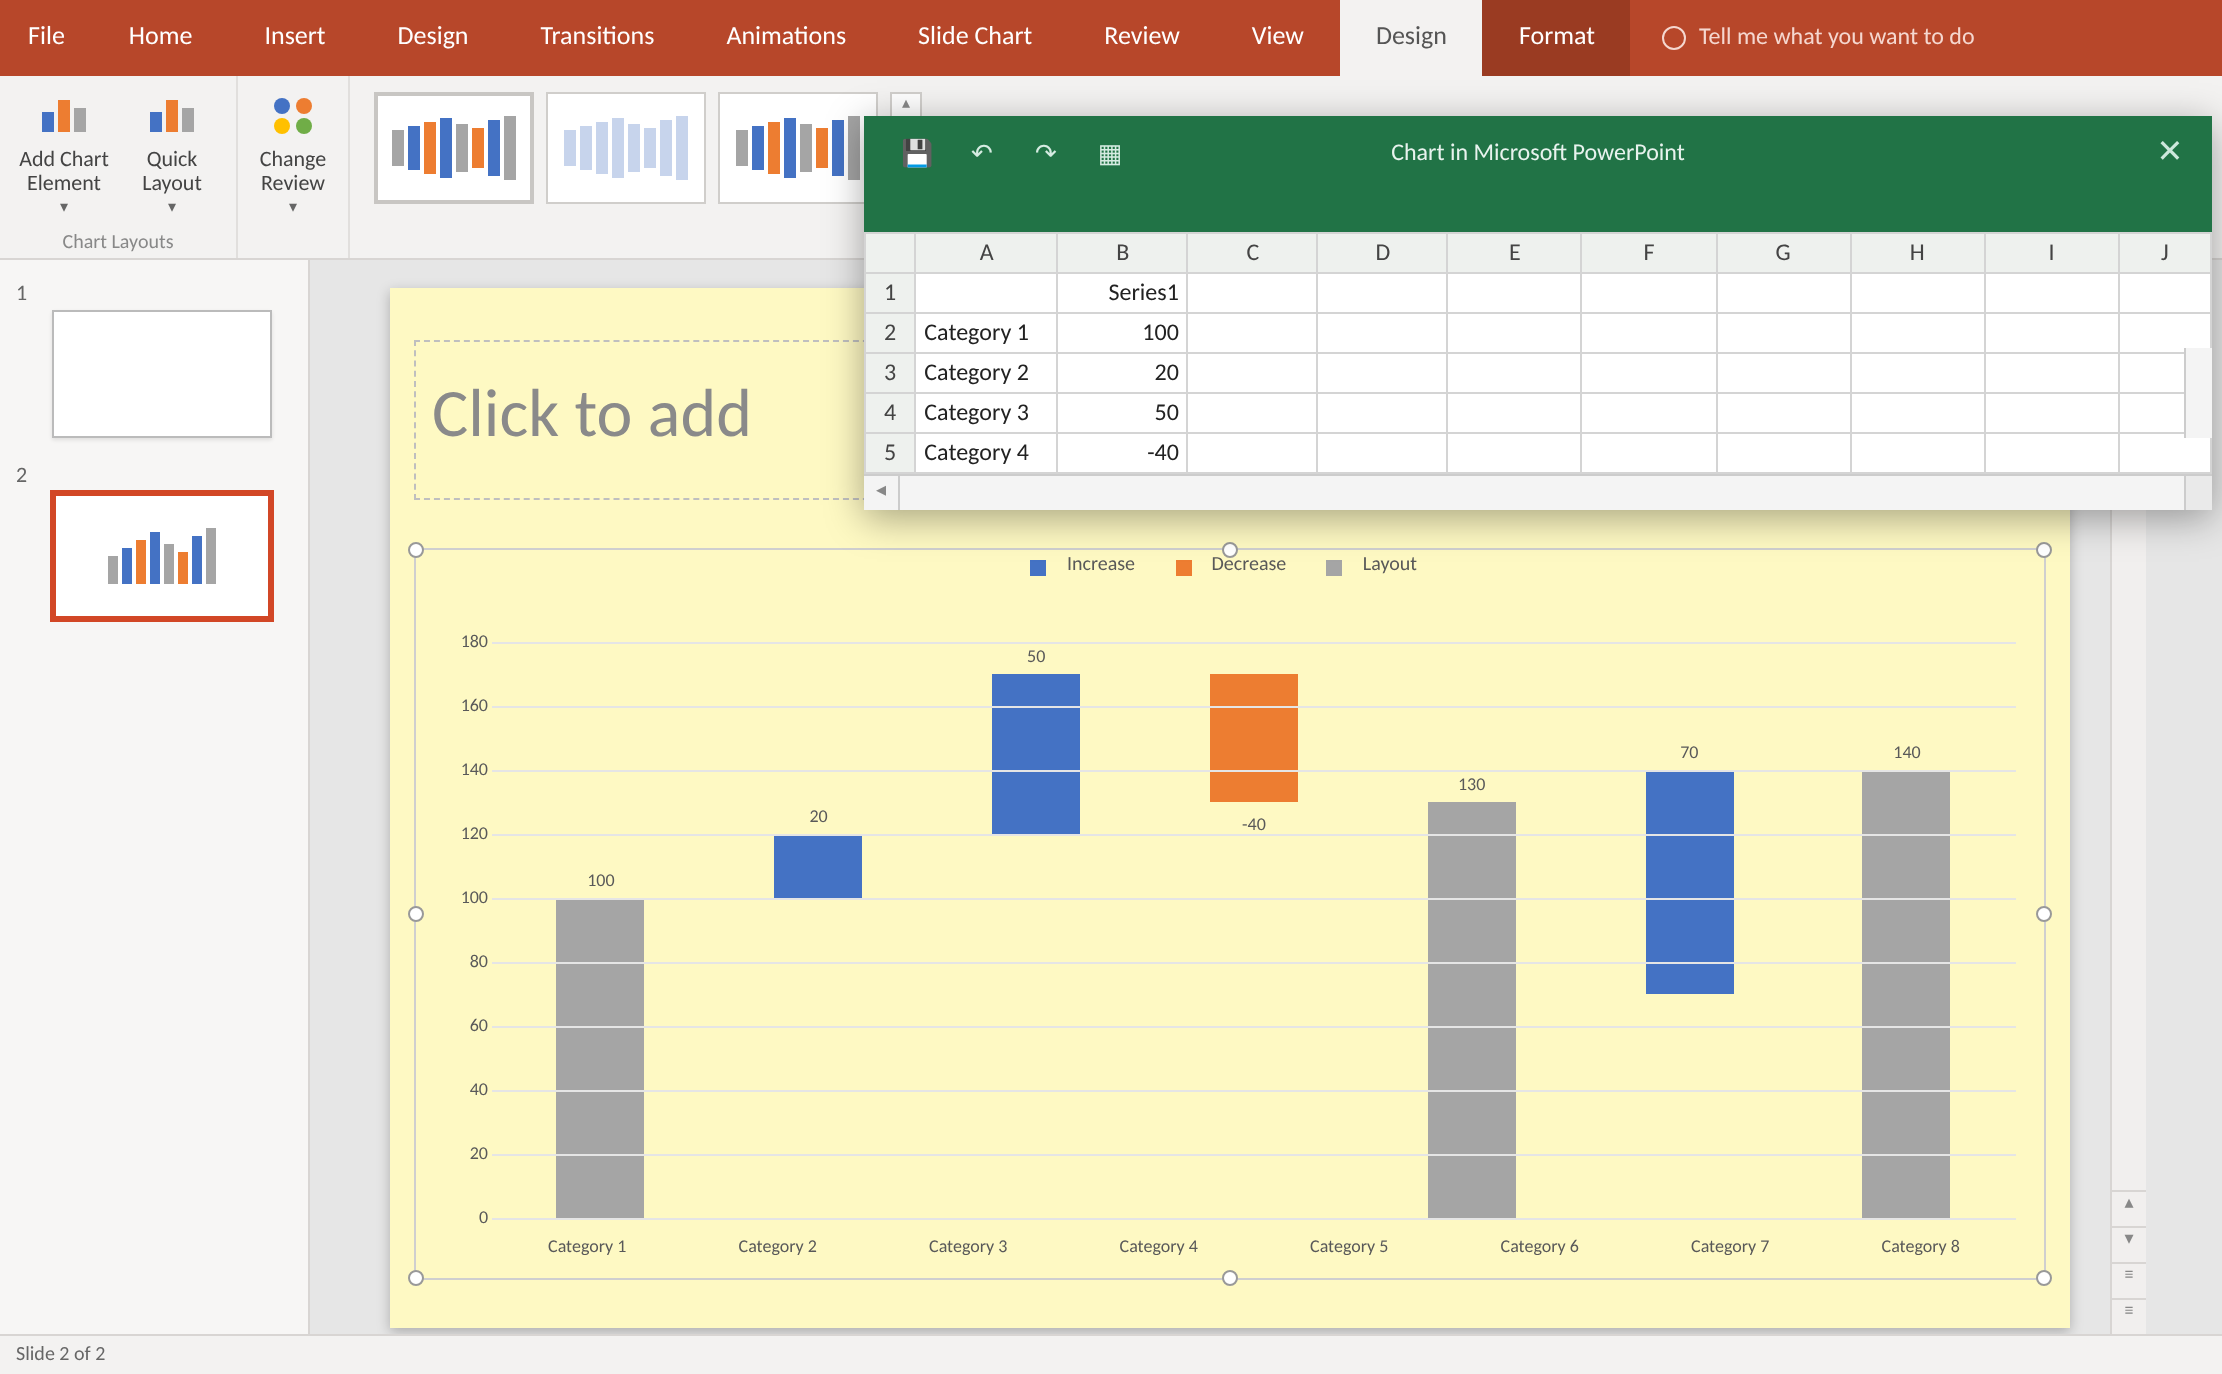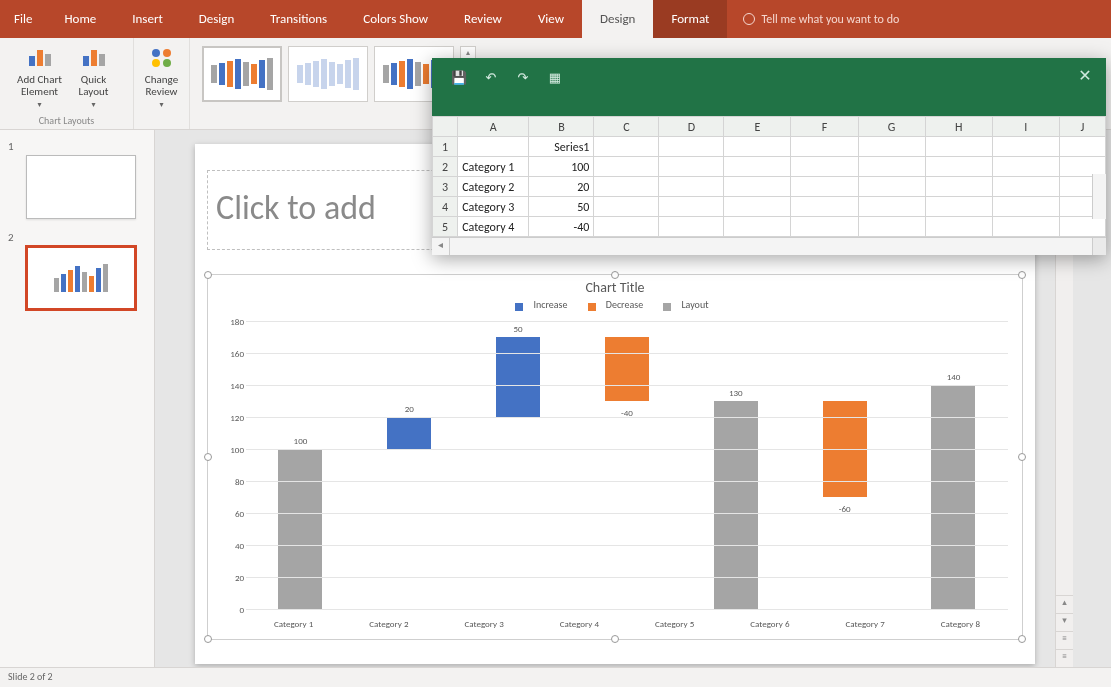--- a/index.html
+++ b/index.html
@@ -40,21 +40,21 @@
   
   .workspace { position:absolute; top:130px; bottom:20px; left:0; right:0; display:flex; background:#e6e6e6;}
   .thumb-panel { width:155px; background:#f7f6f5; border-right:1px solid #d8d5d3; padding:10px 8px; }
   .slide-num { font-size:11px; color:#666; }
   .thumb { width:110px; height:64px; background:#fff; border:1px solid #bbb; margin:2px 0 12px 18px; box-shadow:0 1px 2px rgba(0,0,0,.1); cursor:pointer; padding:6px; display:flex; align-items:center; justify-content:center;}
   .thumb.sel{ border:2px solid #d24726; box-shadow:0 0 0 1px #d24726;}
   .thumb .mini{display:flex;gap:2px;align-items:flex-end}
   .thumb .mini span{width:5px}
 
   .slide-area { flex:1; position:relative; padding:14px 14px 14px 40px;}
-  .slide { width:840px; height:520px; background:#ffffff; box-shadow:0 2px 6px rgba(0,0,0,.25); position:relative;}
+  .slide { width:840px; height:520px; background:#fef9c3; box-shadow:0 2px 6px rgba(0,0,0,.25); position:relative;}
   .title-box { position:absolute; left:12px; top:26px; right:12px; height:80px; border:1px dashed #bfbfbf;}
   .title-box .ph{ font-size:34px; color:#8a8a8a; padding:16px 0 0 8px; font-family:Calibri,sans-serif;}
   .chart-box { position:absolute; left:12px; top:130px; right:12px; bottom:24px; border:1px solid #cfcfcf;}
   .handle{position:absolute;width:8px;height:8px;border:1px solid #999;background:#fff;border-radius:50%;}
   .chart-title{ text-align:center; font-size:14px; color:#595959; padding:4px 0 2px 0;}
   .legend{ text-align:center; font-size:10px; color:#595959; padding-bottom:4px;}
   .legend span{display:inline-flex;align-items:flex-end;gap:4px;margin:0 6px;}
   .sw{width:8px;height:8px;display:inline-block}
   .plot{ position:absolute; left:38px; right:14px; top:46px; bottom:30px;}
   .yaxis{position:absolute;left:-30px;top:0;bottom:0;width:28px;}
@@ -100,33 +100,34 @@
 </style>
 </head>
 <body>
 
 <div class="tabbar">
   <div class="tab file">File</div>
   <div class="tab">Home</div>
   <div class="tab">Insert</div>
   <div class="tab">Design</div>
   <div class="tab">Transitions</div>
-  <div class="tab">Colors Show</div>
+  <div class="tab">Animations</div>
+  <div class="tab">Slide Chart</div>
   <div class="tab">Review</div>
   <div class="tab">View</div>
   <div class="tab active">Design</div>
   <div class="tab format">Format</div>
   <div class="tell">
     <span class="bulb"></span>
     <span>Tell me what you want to do</span>
   </div>
 </div>
 
 <div class="ribbon">
-  <div class="group" style="width:134px">
+  <div class="group" style="width:119px">
     <div class="group-row">
       <div class="big-btn drop">
         <div class="ico">
           <div class="bars3">
               <span></span>
               <span></span>
               <span></span>
             </div>
         </div>
         <div class="lbl">Add Chart Element</div>
@@ -230,21 +231,20 @@
 
         <div class="handle" style="left:-4px;top:-4px"></div>
         <div class="handle" style="right:-4px;top:-4px"></div>
         <div class="handle" style="left:-4px;bottom:-4px"></div>
         <div class="handle" style="right:-4px;bottom:-4px"></div>
         <div class="handle" style="left:calc(50% - 4px);top:-4px"></div>
         <div class="handle" style="left:calc(50% - 4px);bottom:-4px"></div>
         <div class="handle" style="top:calc(50% - 4px);left:-4px"></div>
         <div class="handle" style="top:calc(50% - 4px);right:-4px"></div>
 
-        <div class="chart-title">Chart Title</div>
         <div class="legend">
           <span>
               <i class="sw" style="background:#4472c4"></i>
               <span>Increase</span>
             </span>
           <span>
               <i class="sw" style="background:#ed7d31"></i>
               <span>Decrease</span>
             </span>
           <span>
@@ -281,22 +281,22 @@
               </div>
               <div class="barcol">
                 <div class="bar" style="background: rgb(237, 125, 49); bottom: 72.2222%; height: 22.2222%;"></div>
                 <div class="dl" style="bottom: 66.2222%;">-40</div>
               </div>
               <div class="barcol">
                 <div class="bar" style="background: rgb(165, 165, 165); bottom: 0%; height: 72.2222%;"></div>
                 <div class="dl" style="bottom: 73.2222%;">130</div>
               </div>
               <div class="barcol">
-                <div class="bar" style="background: rgb(237, 125, 49); bottom: 38.8889%; height: 33.3333%;"></div>
-                <div class="dl" style="bottom: 32.8889%;">-60</div>
+                <div class="bar" style="background: rgb(68, 114, 196); bottom: 38.8889%; height: 38.8889%;"></div>
+                <div class="dl" style="bottom: 78.7778%;">70</div>
               </div>
               <div class="barcol">
                 <div class="bar" style="background: rgb(165, 165, 165); bottom: 0%; height: 77.7778%;"></div>
                 <div class="dl" style="bottom: 78.7778%;">140</div>
               </div>
             </div>
         <div class="grid" style="top: 100%;"></div>
             <div class="grid" style="top: 88.8889%;"></div>
             <div class="grid" style="top: 77.7778%;"></div>
             <div class="grid" style="top: 66.6667%;"></div>
@@ -335,20 +335,21 @@
 <div class="statusbar">
   <span>Slide 2 of 2</span>
 </div>
 
 <div class="sheetwin">
   <div class="titlebar">
     <div class="tbtn">💾</div>
     <div class="tbtn">↶</div>
     <div class="tbtn">↷</div>
     <div class="tbtn">▦</div>
+    <div class="title">Chart in Microsoft PowerPoint</div>
     <div class="close">✕</div>
   </div>
   <div style="position:relative">
     <table class="grid-table">
       <colgroup>
         <col style="width:24px">
           <col style="width:68px">
           <col style="width:62px">
         <col style="width:62px">
           <col style="width:62px">

